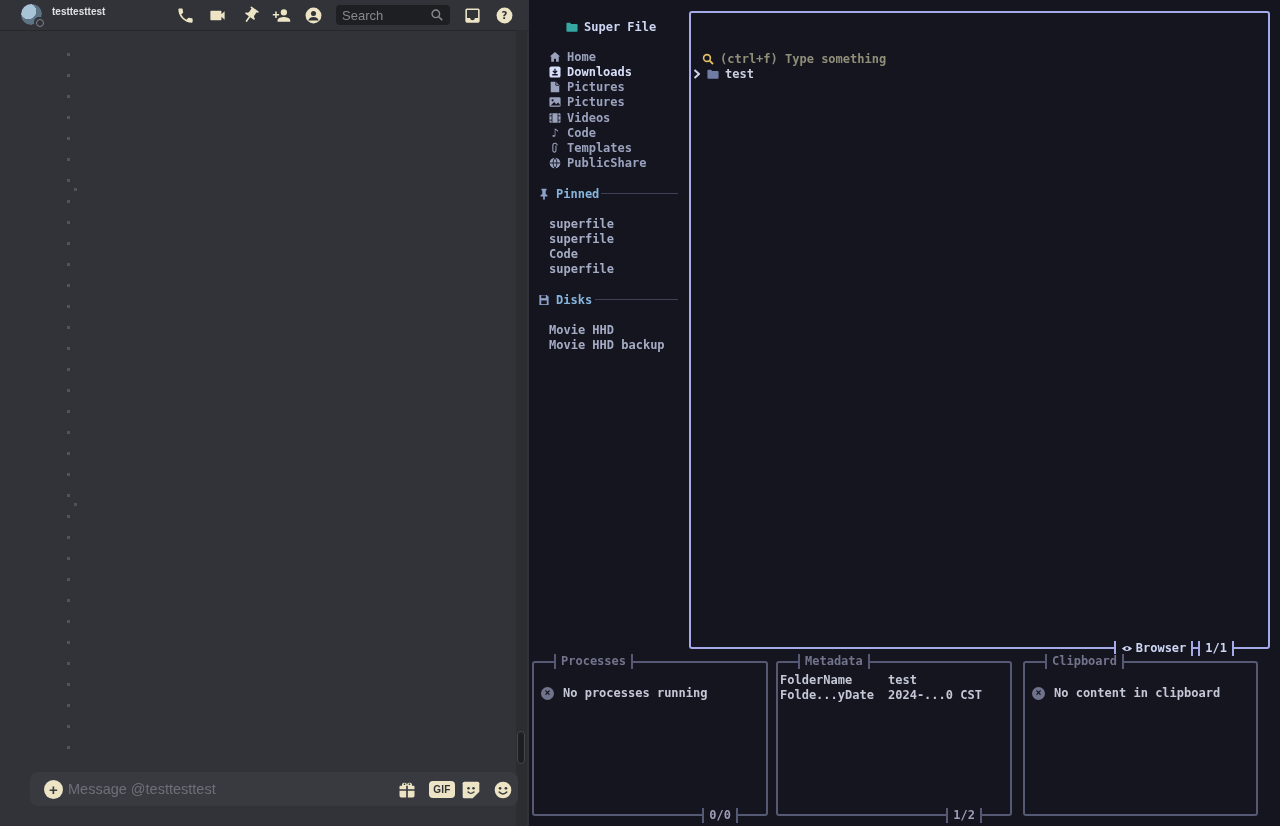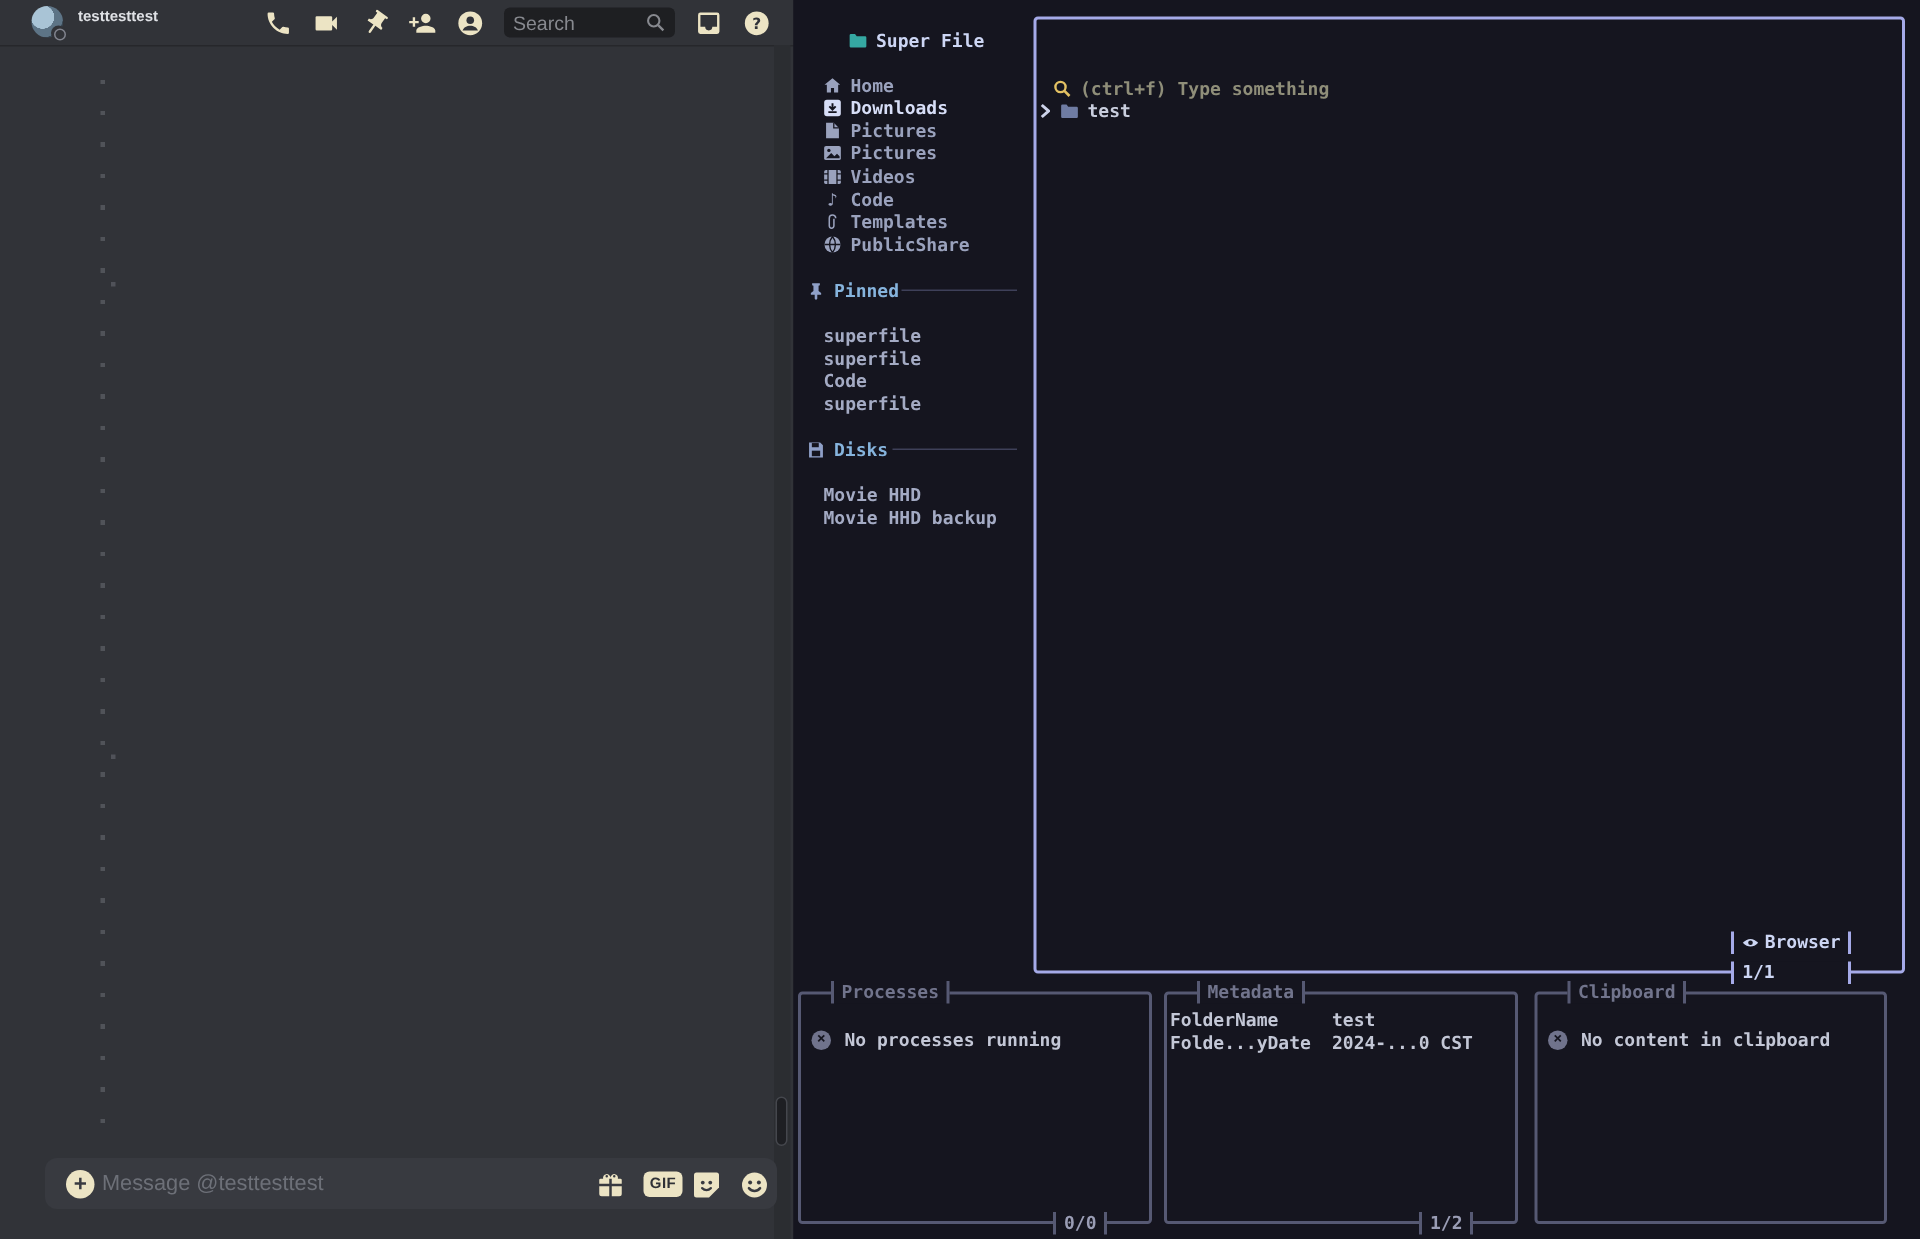--- a/index.html
+++ b/index.html
@@ -70,21 +70,21 @@
   .pathbar { position:absolute; left:0; top:0; right:0; height:30px; border-bottom:2px solid #a5aae8;
              display:flex; align-items:center; padding-left:14px; color:#b6bdf0; font-weight:700; }
   .pathbar .ic { color:#96c457; width:16px; }
   .pathbar .ic svg { width:14px; height:13px; }
   .search-row { position:absolute; left:10px; top:39px; display:flex; align-items:center; color:#8f8e79; }
   .search-row .ic { color:#e3c163; }
   .file-row { position:absolute; left:2px; top:54px; display:flex; align-items:center; color:#c9cede; }
   .file-row .chev { display:inline-flex; width:12px; color:#cdd3ea; margin-right:1px; }
   .file-row .chev svg { width:7px; height:10px; }
   .file-row .ic { color:#6f7ca3; }
-  .footer-tags { position:absolute; bottom:-9px; right:34px; display:flex; gap:5px;flex-direction:column; }
+  .footer-tags { position:absolute; bottom:-9px; right:34px; display:flex; gap:5px; }
   .footer-tags .tag { position:relative; top:0; bottom:0; color:#cdd6f4; font-weight:700;
                       display:flex; align-items:center; gap:3px; }
   .footer-tags .eye { display:inline-flex; }
   .footer-tags .eye svg { width:12px; height:9px; }
 
   .cx { display:inline-flex; width:13px; height:13px; border-radius:50%; background:#70738c;
         color:#15151f; font-size:10px; font-weight:800; align-items:center; justify-content:center;
         margin-right:9px; flex:none; line-height:1; }
   .empty-row { position:absolute; left:7px; top:23px; display:flex; align-items:center; color:#c3c7d6; }
   .meta-rows { position:absolute; left:2px; top:10px; right:2px; color:#c3c7d6; }

